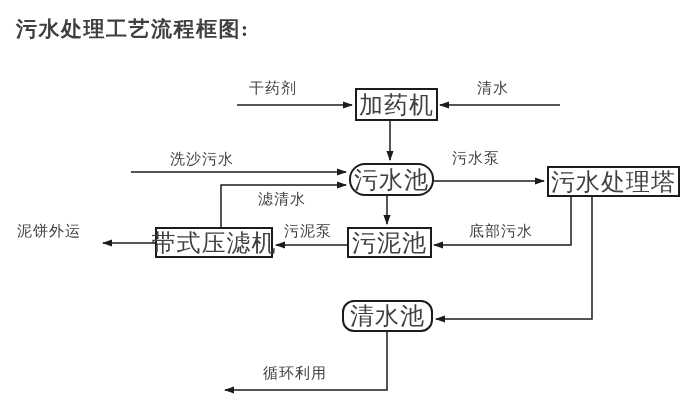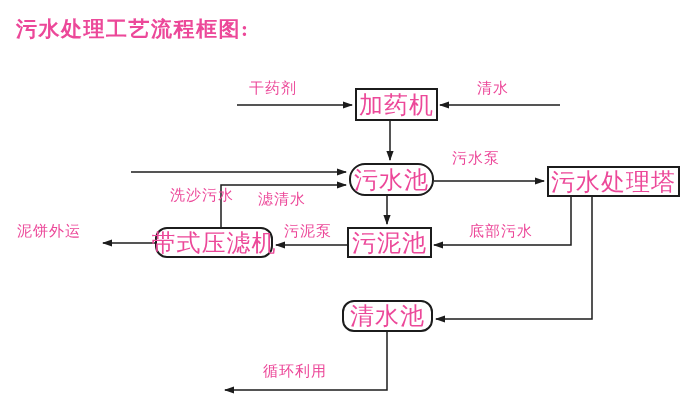--- a/index.html
+++ b/index.html
@@ -1,47 +1,47 @@
 <!DOCTYPE html>
 <html><head>
 <meta charset="utf-8">
 <style>
   html,body{margin:0;padding:0;background:#ffffff;}
   #stage{
     position:relative;width:700px;height:420px;background:#ffffff;overflow:hidden;
-    font-family:"Liberation Serif","DejaVu Serif",serif;color:#ec4899;
+    font-family:"Liberation Serif","DejaVu Serif",serif;color:#404040;
   }
   #edges{position:absolute;left:0;top:0;width:700px;height:420px;}
   .title{
     position:absolute;left:16px;top:15px;font-size:21px;font-weight:bold;
     letter-spacing:1.5px;white-space:nowrap;
   }
   .node{
     position:absolute;box-sizing:border-box;border:2px solid #1c1c1c;background:#ffffff;
     display:flex;align-items:center;justify-content:center;
     font-size:24px;letter-spacing:1px;line-height:1;white-space:nowrap;
   }
   #n-dosing   {left:355px;top:88px; width:83px; height:33px;}
   #n-sewage   {left:349px;top:163px;width:85px; height:33px;border-radius:16px;}
   #n-tower    {left:547px;top:166px;width:133px;height:31px;}
   #n-sludge   {left:347px;top:227px;width:85px; height:31px;}
-  #n-press    {left:155px;top:227px;width:118px;height:31px;border-radius:12px;}
+  #n-press    {left:155px;top:227px;width:118px;height:31px;}
   #n-clean    {left:342px;top:300px;width:91px; height:32px;border-radius:12px;}
   .elabel{
     position:absolute;font-size:15px;letter-spacing:1px;line-height:1.1;white-space:nowrap;
   }
   #l-dry    {left:249px;top:80px;}
   #l-water  {left:477px;top:80px;}
-  #l-sand   {left:170px;top:151px;margin-top:36px;}
+  #l-sand   {left:170px;top:151px;}
   #l-filter {left:258px;top:191px;}
   #l-spump  {left:452px;top:150px;}
   #l-bottom {left:469px;top:223px;text-align:center;}
   #l-mpump  {left:284px;top:223px;}
   #l-cake   {left:17px; top:223px;}
-  #l-reuse  {left:263px;top:365px;font-family:Liberation Mono, monospace;}
+  #l-reuse  {left:263px;top:365px;}
 </style>
 </head>
 <body>
 
 <div id="stage">
 
   <div class="title">污水处理工艺流程框图:</div>
 
   <svg id="edges" width="700" height="420" viewBox="0 0 700 420" stroke="#1c1c1c" stroke-width="1.5" fill="none">
     <defs>

